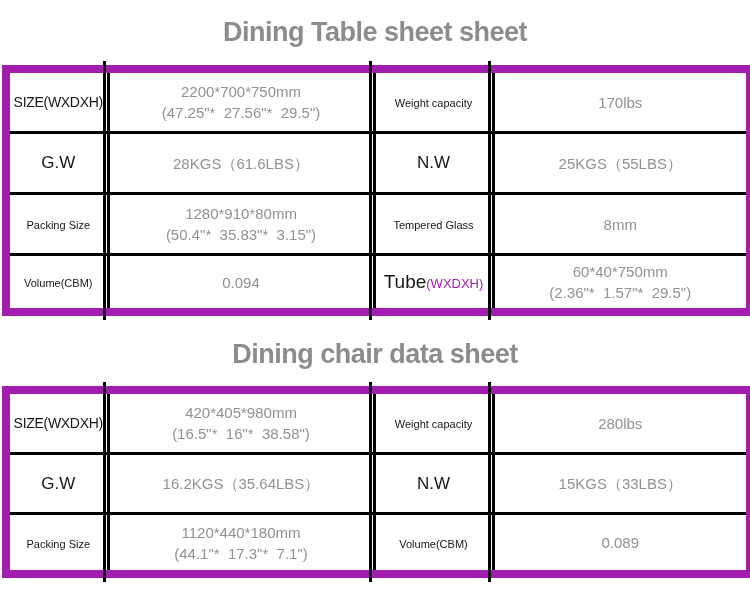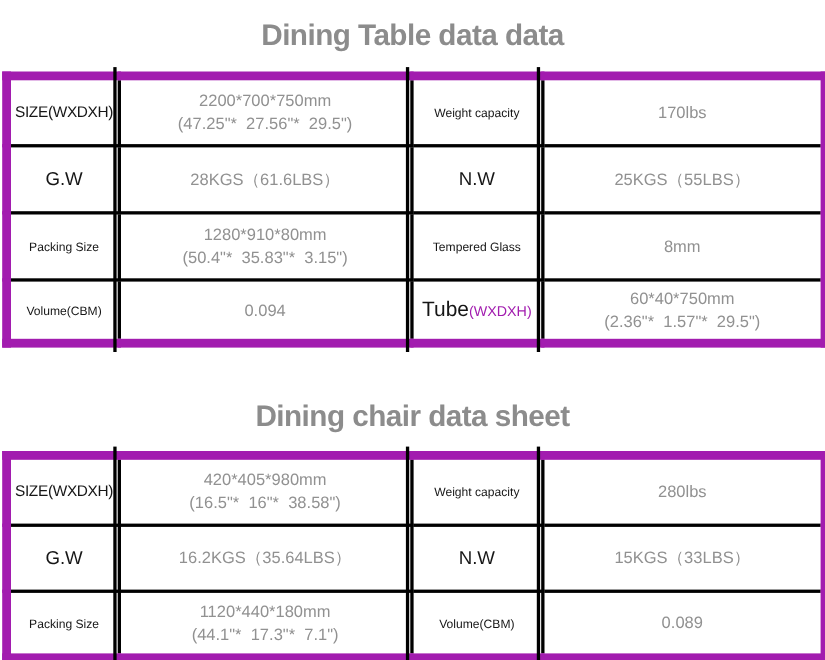--- a/index.html
+++ b/index.html
@@ -16,21 +16,21 @@
   .sheet-title {
     margin: 0;
     text-align: center;
     font-size: 27px;
     font-weight: bold;
     letter-spacing: -0.5px;
     color: #8c8c8c;
     line-height: 36px;
   }
   .title-1 { padding-top: 14px; }
-  .title-2 { padding-top: 20px; margin-top: 24px; }
+  .title-2 { padding-top: 20px; }
 
   .twrap {
     position: relative;
     width: 744px;
     margin-left: 2px;
   }
   .twrap-1 { margin-top: 15px; }
   .twrap-2 { margin-top: 14px; }
 
   table.spec {
@@ -81,21 +81,21 @@
   }
   .tick-a { left: 101px; }
   .tick-b { left: 367px; }
   .tick-c { left: 486px; }
 </style>
 </head>
 <body>
 
 <div>
 
-  <h2 class="sheet-title title-1">Dining Table data data</h2>
+  <h2 class="sheet-title title-1">Dining Table sheet sheet</h2>
 
   <div class="twrap twrap-1">
     <div class="tick tick-a"></div>
     <div class="tick tick-b"></div>
     <div class="tick tick-c"></div>
     <table class="spec t1">
       <colgroup>
         <col style="width:102px">
           <col style="width:266px">
           <col style="width:119px">

